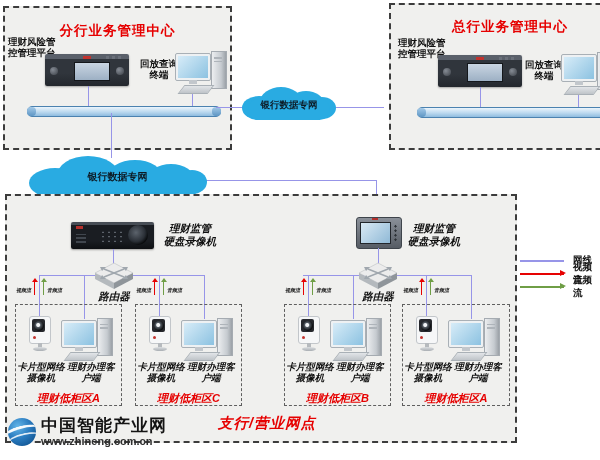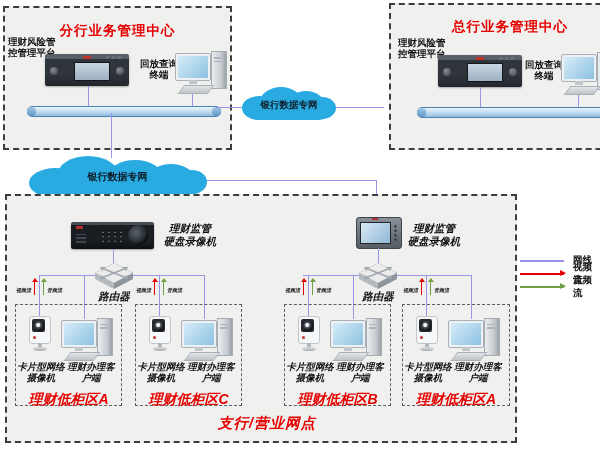--- a/index.html
+++ b/index.html
@@ -10,21 +10,21 @@
   .mgmt-box{position:absolute;background:var(--box-fill);border:2px dashed var(--dash-border);}
   .big-box{position:absolute;background:var(--box-fill);border:2px dashed var(--dash-border);}
   .zone-box{position:absolute;border:1.5px dashed #5f5f5f;}
   .box-title{position:absolute;left:0;right:0;text-align:center;font-size:13.5px;font-weight:bold;
              color:var(--accent-red);letter-spacing:1px;}
   
   .lbl{position:absolute;font-size:9.5px;font-weight:bold;color:#101010;line-height:1.2;
        text-align:center;white-space:pre-line;}
   .lbl-left{text-align:left;}
   .lbl-dvr{font-size:10.5px;}
-  .zone-name{position:absolute;left:0;right:0;text-align:center;font-size:14px;font-weight:bold;
+  .zone-name{position:absolute;left:0;right:0;text-align:center;font-size:11px;font-weight:bold;
              color:var(--accent-red);}
   .footer-label{position:absolute;font-size:14.5px;font-weight:bold;color:var(--accent-red);
                 text-align:center;letter-spacing:1px;}
   .tiny-lbl{position:absolute;font-size:5px;font-weight:bold;color:#222;line-height:1;white-space:nowrap;}
   
   .hline{position:absolute;height:1px;background:var(--net-line);}
   .vline{position:absolute;width:1px;background:var(--net-line);}
   
   .bus{position:absolute;height:9px;border:1px solid var(--bus-border);border-radius:5px;
        background:linear-gradient(#ecf5fc,var(--bus-fill) 55%,#8fbcdf);}
@@ -380,14 +380,21 @@
     <div class="legend-row">
       <span class="legend-line arrow lg-video"></span>
       <span class="legend-label">视频流</span>
     </div>
     <div class="legend-row">
       <span class="legend-line arrow lg-audio"></span>
       <span class="legend-label">音频流</span>
     </div>
   </div>
 
+  <div class="logo" style="left:8px;top:417px;">
+    <span class="globe"></span>
+    <span>
+      <div class="logo-title">中国智能产业网</div>
+      <div class="logo-url">www.zhineng.com.cn</div>
+    </span>
+  </div>
 
 </div>
 
 </body></html>

